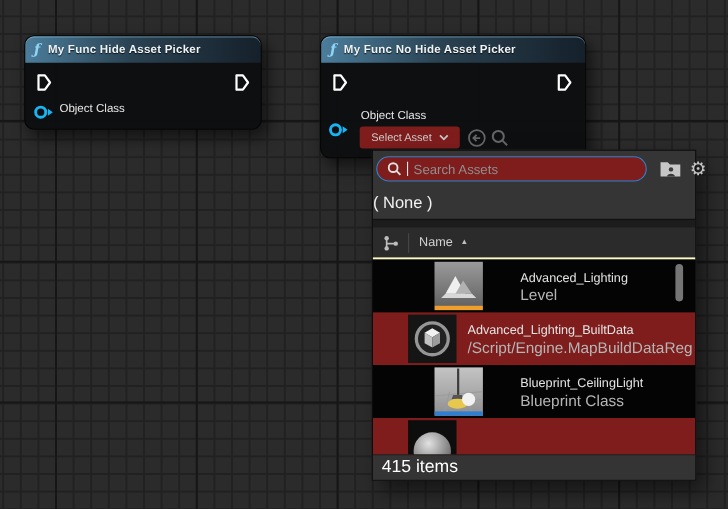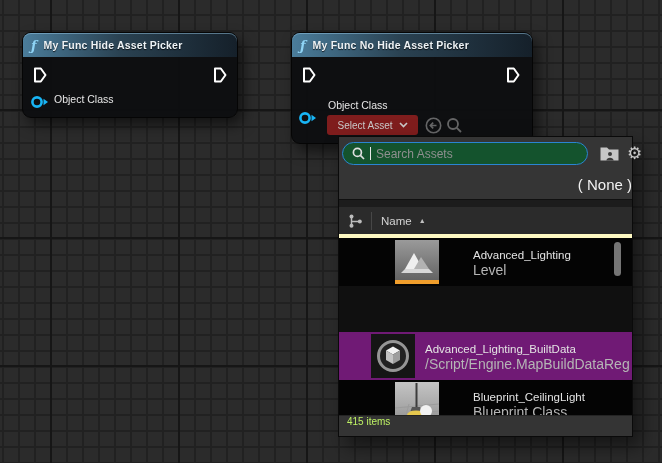--- a/index.html
+++ b/index.html
@@ -54,65 +54,65 @@
   
   #picker{
     position:absolute;left:338px;top:136px;width:295px;height:301px;
     background:#353535;border:1px solid #0a0a0a;box-sizing:border-box;
     box-shadow:8px 10px 18px rgba(0,0,0,.5);
     display:flex;flex-direction:column;
   }
   .search-row{height:32px;display:flex;align-items:center;flex:0 0 auto;}
   .search-pill{
     margin-left:3px;margin-top:1px;width:226px;height:21px;
-    background:#14532d;border:1.5px solid #2a84d2;border-radius:13px;
+    background:#7f1d1d;border:1.5px solid #2a84d2;border-radius:13px;
     display:flex;align-items:center;padding:0 9px;gap:5px;flex:0 0 auto;
   }
   .search-pill input{
     background:transparent;border:none;outline:none;
     color:#dddddd;font-size:12px;width:160px;padding:0;
     font-family:"Liberation Sans","DejaVu Sans",sans-serif;
   }
   .search-pill input::placeholder{color:#8f8f8f;}
   .caret{width:1px;height:13px;background:#e8e8e8;flex:0 0 auto;}
   .top-icons{display:flex;align-items:center;gap:8px;margin-left:12px;}
   .gear{font-size:17px;color:#c6c6c6;line-height:1;cursor:pointer;}
   .none-row{
-    height:30px;flex:0 0 auto;display:flex;align-items:center;justify-content:flex-end;
+    height:30px;flex:0 0 auto;display:flex;align-items:center;justify-content:flex-start;
     color:#f2f2f2;font-size:15px;cursor:pointer;
   }
   .sep{height:7px;background:#1c1c1c;border-top:1px solid #101010;flex:0 0 auto;}
   .list-header{
-    height:27px;background:#2b2b2b;border-bottom:4px solid #fef9c3;
+    height:27px;background:#2b2b2b;border-bottom:2px solid #fef9c3;
     display:flex;align-items:center;flex:0 0 auto;cursor:pointer;
   }
   .hdr-gutter{width:32px;display:flex;align-items:center;justify-content:center;flex:0 0 auto;}
   .hdr-div{width:1px;height:18px;background:#474747;flex:0 0 auto;}
   .hdr-name{color:#d2d2d2;font-size:11.5px;margin-left:9px;}
   .sort-arrow{color:#c0c0c0;font-size:7px;margin-left:7px;}
   .list{position:relative;height:177px;background:#101010;overflow:hidden;flex:0 0 auto;}
   .asset-row{
     height:48px;display:flex;align-items:center;cursor:pointer;overflow:hidden;
   }
   .asset-row.dark{background:#040404;gap:24px;}
-  .asset-row.lite{background:#701a75;margin-top:46px;}
+  .asset-row.lite{background:#7f1d1d;}
   .row-gutter{width:32px;flex:0 0 auto;}
   .thumb{position:relative;width:44px;height:44px;flex:0 0 auto;overflow:hidden;}
   .thumb-bar{position:absolute;left:0;bottom:0;width:100%;height:4px;}
   .row-text{margin-left:10px;overflow:hidden;}
   .row-title{color:#e3e3e3;font-size:11.5px;line-height:16px;white-space:nowrap;}
   .row-sub{color:#b5b5b5;font-size:14px;line-height:15px;white-space:nowrap;}
   .scroll-thumb{
     position:absolute;left:275px;top:4px;width:7px;height:34px;
     background:#757575;border-radius:4px;cursor:pointer;
   }
   .footer-row{
     height:28px;background:#343434;border-top:1px solid #242424;
-    display:flex;align-items:flex-start;padding-left:8px;flex:1 1 auto;
-    color:#bef264;font-size:10px;
+    display:flex;align-items:center;padding-left:8px;flex:1 1 auto;
+    color:#ffffff;font-size:16px;
   }
 </style>
 </head>
 <body>
 
 <div id="canvas">
 
   <div class="node" style="left:22px;top:32px;width:214px;height:84px;">
     <div class="node-title">
       <span class="fn-icon">ƒ</span>

